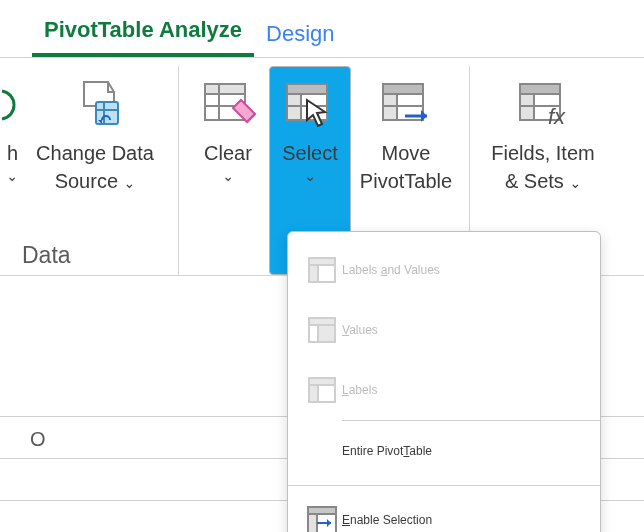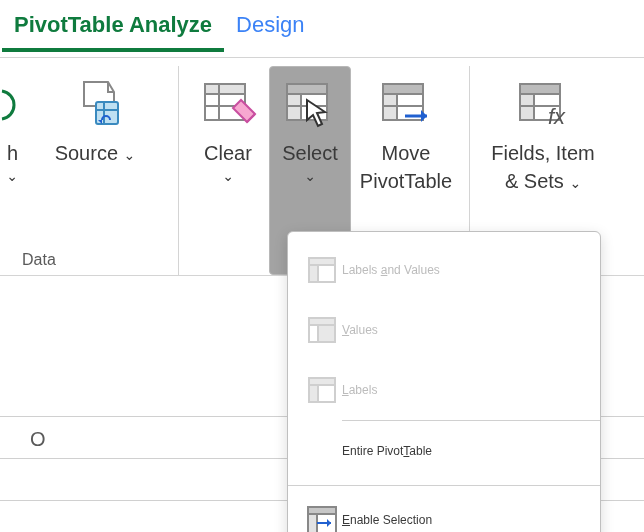--- a/index.html
+++ b/index.html
@@ -1,32 +1,32 @@
 <!DOCTYPE html>
 <html><head>
 <meta charset="utf-8">
 <style>
 * { margin: 0; padding: 0; box-sizing: border-box; font-family: "Segoe UI", Arial, sans-serif; }
 body { width: 644px; height: 532px; background: #fff; overflow: hidden; position: relative; }
 
 
-.tabs { display: flex; border-bottom: 1px solid #d4d4d4; padding-left: 2px; height: 58px; align-items: flex-start; }
+.tabs { display: flex; border-bottom: 1px solid #d4d4d4; padding-left: 32px; height: 58px; align-items: flex-end; }
 .tab { font-size: 22px; padding: 12px 12px 10px 12px; color: #3b82f6; cursor: pointer; }
 .tab.active { color: #0f7b3e; font-weight: 600; border-bottom: 4px solid #0f7b3e; }
 
 
 .ribbon { display: flex; padding: 8px 0 0 0; border-bottom: 1px solid #d4d4d4; height: 218px; position: relative; }
 .group { display: flex; border-right: 1px solid #d4d4d4; padding: 0 8px; }
 .group.first { padding-left: 0; }
 .btn { display: flex; flex-direction: column; align-items: center; justify-content: flex-start; width: auto; padding: 6px 8px 4px 8px; cursor: pointer; border-radius: 4px; min-width: 78px; }
-.btn.selected { background: #a3a3a3; border: 1px solid #b8b8b8; padding: 5px 7px 3px 7px; }
+.btn.selected { background: #0ea5e9; border: 1px solid #b8b8b8; padding: 5px 7px 3px 7px; }
 .btn .icon-slot { height: 66px; width: 66px; display: flex; align-items: center; justify-content: center; }
 .btn .label { font-size: 20px; color: #3a3a3a; text-align: center; line-height: 26px; margin-top: 2px; }
 .chev { font-size: 14px; color: #3a3a3a; margin-top: 2px; }
-.group-label { position: absolute; bottom: 6px; font-size: 16px; color: #5a5a5a; }
+.group-label { position: absolute; bottom: 6px; font-size: 23px; color: #5a5a5a; }
 
 
 .sheet { position: absolute; top: 276px; left: 0; right: 0; bottom: 0; }
 .row-line { height: 1px; background: #d0d0d0; position: absolute; left: 0; right: 0; }
 .col-letter { position: absolute; font-size: 20px; color: #5a5a5a; }
 
 
 .menu { position: absolute; top: 231px; left: 287px; width: 314px; background: #fff; border: 1px solid #bfbfbf; border-radius: 6px; box-shadow: 0 4px 14px rgba(0,0,0,0.15); padding: 8px 0; z-index: 10; }
 .menu-item { display: flex; align-items: center; height: 60px; padding: 0 14px; cursor: pointer; font-size: 12px; color: #3a3a3a; }
 .menu-item.disabled { color: #bcbcbc; cursor: default; }
@@ -65,20 +65,21 @@
           <svg width="58" height="58" viewBox="0 0 58 58">
             <path d="M18 6 h24 l6 10 v14 h-30 z" fill="#fff" stroke="#888" stroke-width="2"></path>
             <path d="M42 6 v10 h6" fill="none" stroke="#888" stroke-width="2"></path>
             <rect x="30" y="26" width="22" height="22" rx="2" fill="#bfe0f2" stroke="#3a8abf" stroke-width="2"></rect>
             <line x1="30" y1="34" x2="52" y2="34" stroke="#3a8abf" stroke-width="2"></line>
             <line x1="38" y1="26" x2="38" y2="48" stroke="#3a8abf" stroke-width="2"></line>
             <path d="M36 44 a4 4 0 1 1 8 0" fill="none" stroke="#2060d0" stroke-width="2"></path>
             <polygon points="36,44 32,44 36,48" fill="#2060d0"></polygon>
           </svg>
         </div>
+        <div class="label">Change Data</div>
         <div class="label"><span>Source</span> <span class="chev">⌄</span></div>
       </div>
     </div>
     <div class="group-label" style="left:22px;">Data</div>
   </div>
 
   <div class="group">
 
     <div class="btn">
       <div class="icon-slot">

